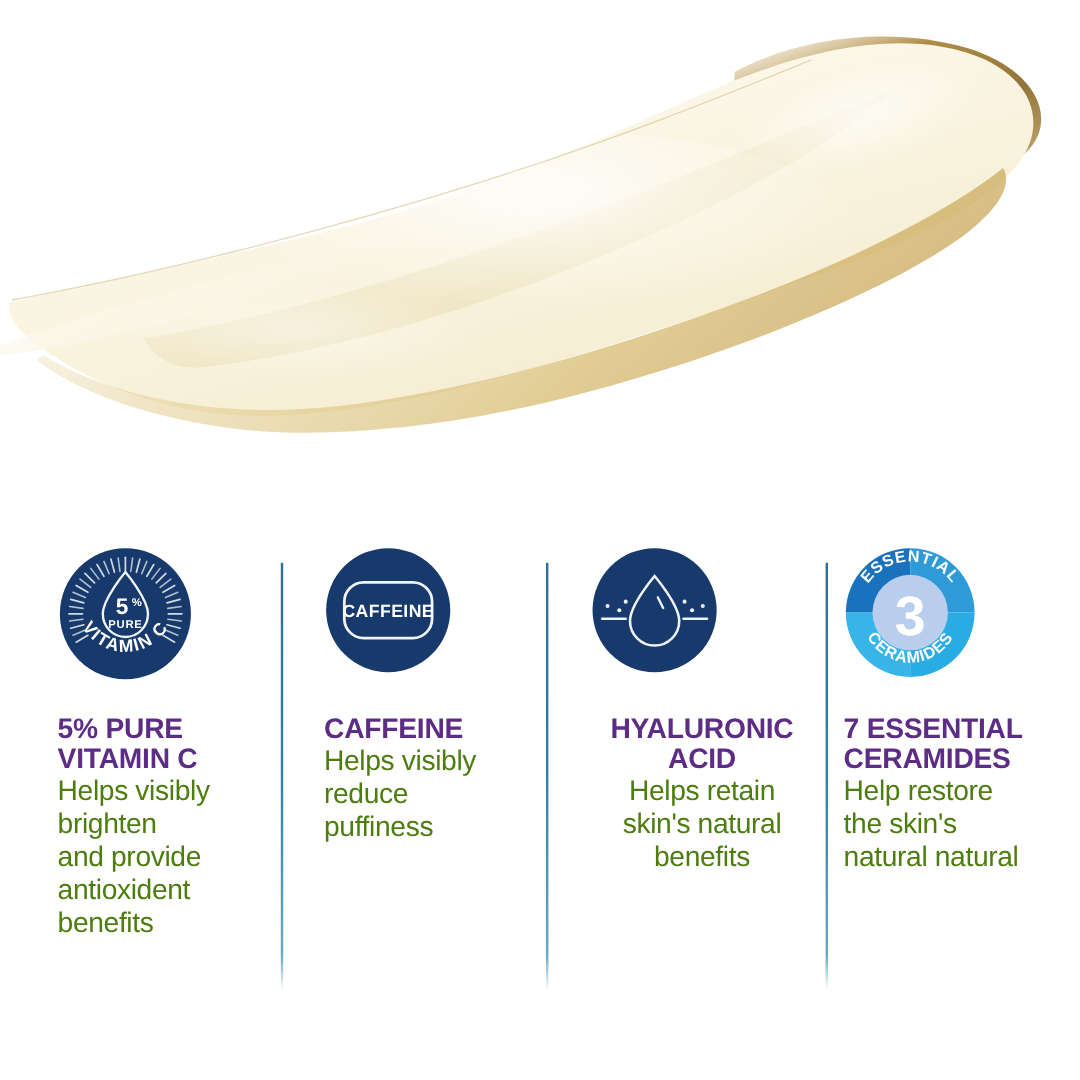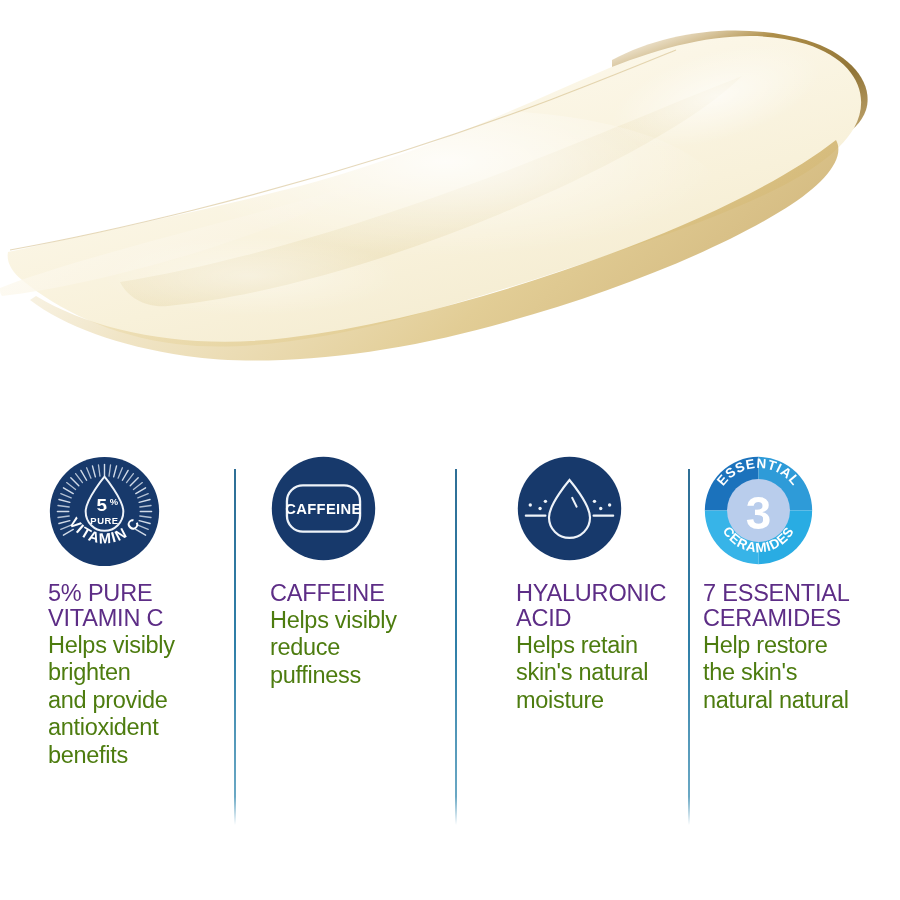--- a/index.html
+++ b/index.html
@@ -47,38 +47,38 @@
   .divider.d1 { left: 234px; }
   .divider.d2 { left: 455px; }
   .divider.d3 { left: 688px; }
 
   .col {
     position: absolute;
     top: 0;
   }
   .col.c1 { left: 48px;  width: 176px; }
   .col.c2 { left: 270px; width: 176px; }
-  .col.c3 { left: 516px; width: 186px; }
+  .col.c3 { left: 492px; width: 186px; text-align: center; }
   .col.c4 { left: 703px; width: 190px; }
 
   .badge-wrap {
     width: 100%;
     height: 124px;
     display: flex;
     align-items: flex-start;
   }
   .badge { display: block; }
 
   .head {
     color: #5d2d86;
-    font-weight: normal;
+    font-weight: bold;
     font-size: 23.5px;
     line-height: 1.06;
     letter-spacing: -0.2px;
-    margin-top: 2px;
+    margin-top: 16px;
     white-space: pre-line;
   }
 
   .desc {
     color: #4d7c0f;
     font-size: 23.5px;
     line-height: 1.17;
     letter-spacing: -0.3px;
     margin-top: 1px;
     white-space: pre-line;
@@ -274,21 +274,21 @@
             <circle cx="88" cy="52" r="1.9"></circle>
             <circle cx="95" cy="60" r="1.9"></circle>
             <circle cx="105" cy="56" r="1.9"></circle>
           </g>
         </svg>
       </div>
       <div class="head">HYALURONIC
 ACID</div>
       <div class="desc">Helps retain
 skin's natural
-moisture</div>
+benefits</div>
     </div>
 
     <div class="col c4">
       <div class="badge-wrap">
         <svg class="badge" width="111" height="111" viewBox="0 0 120 120">
           <defs>
             <clipPath id="clipSeal">
                 <circle cx="60" cy="60" r="58"></circle>
               </clipPath>
           </defs>

